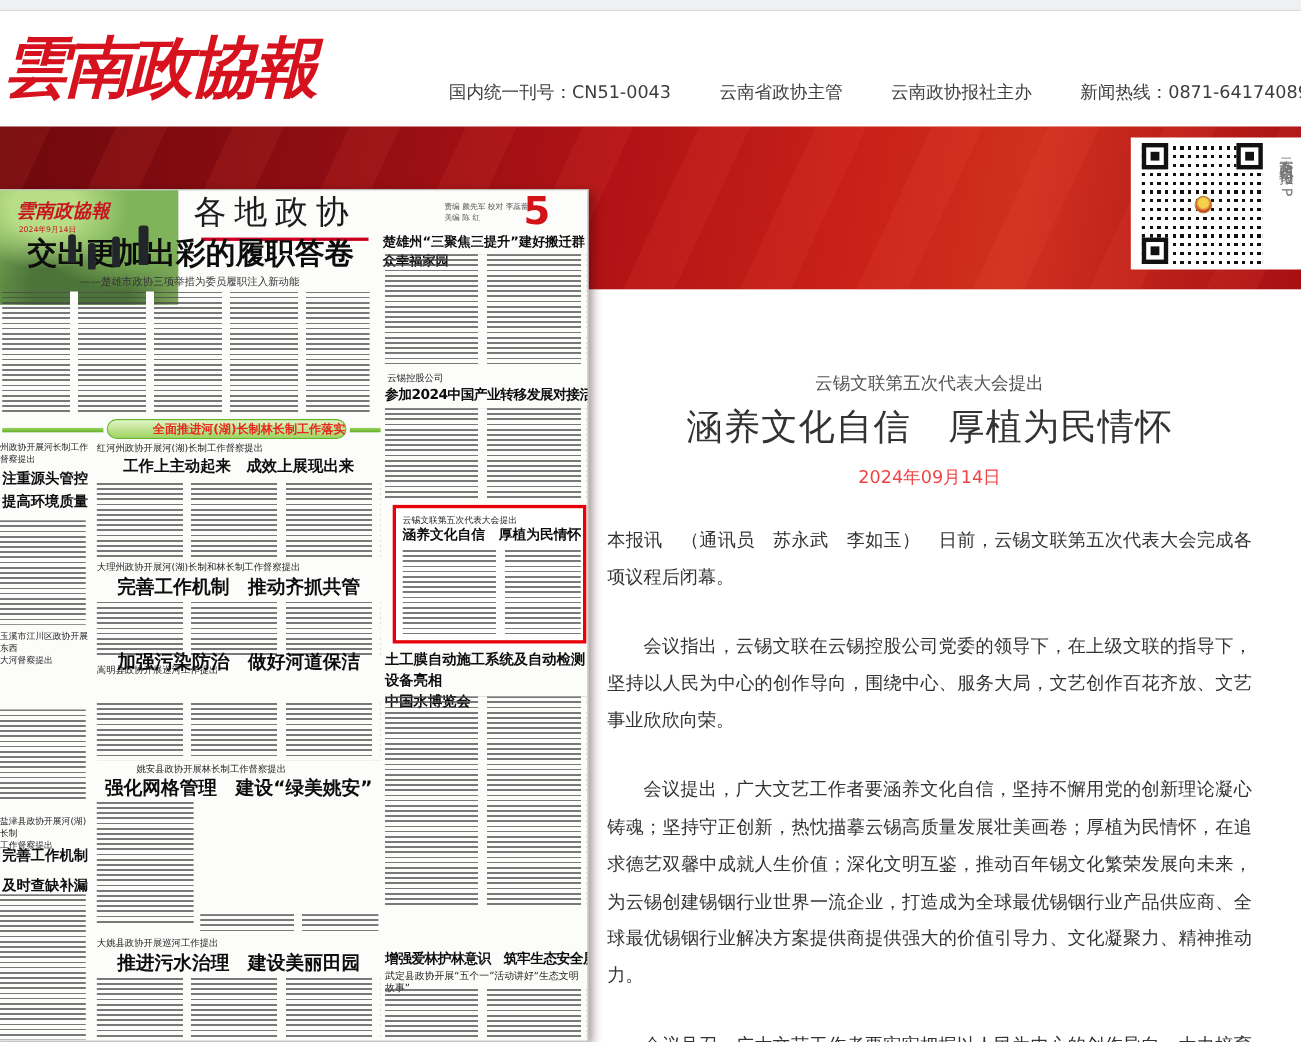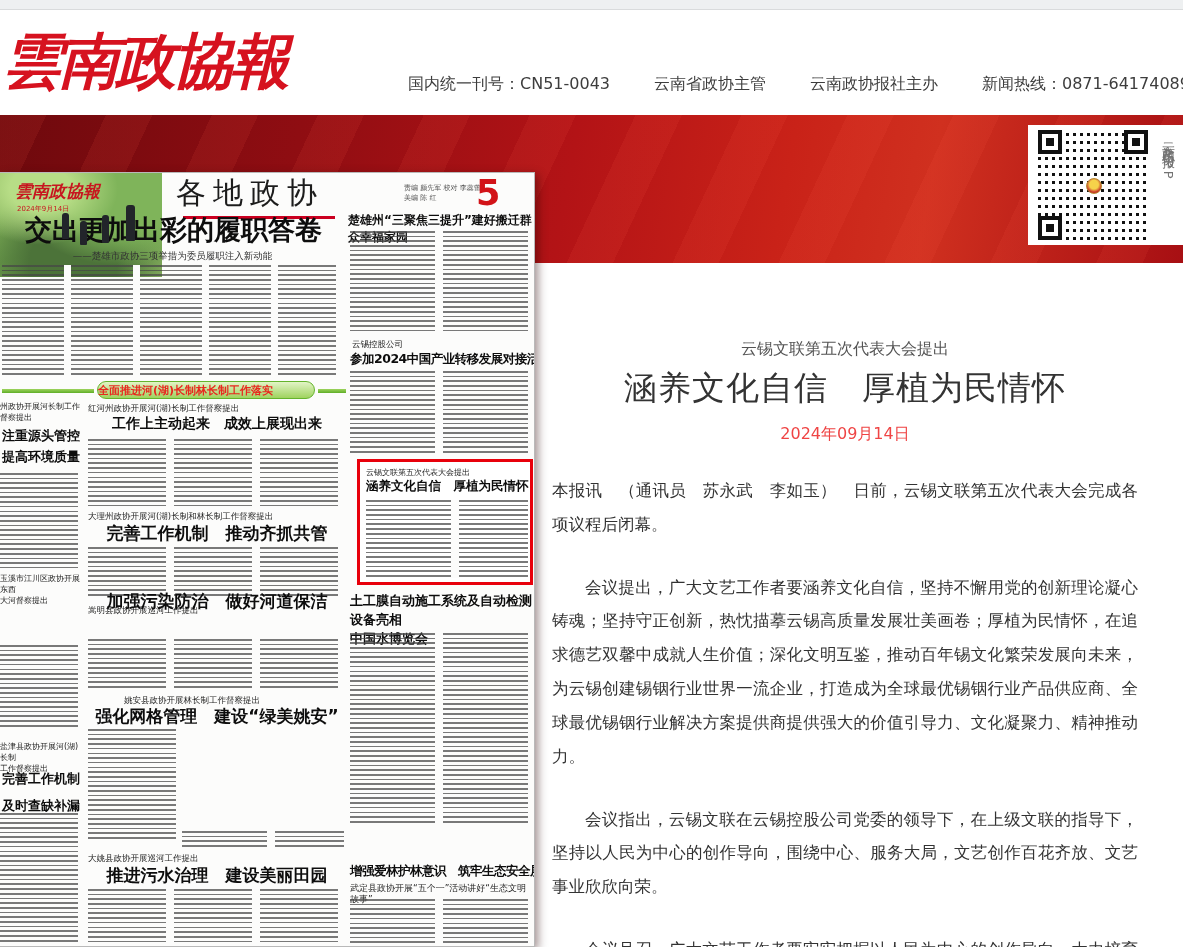--- a/index.html
+++ b/index.html
@@ -58,21 +58,21 @@
   .sim.g2 { background-image:
       repeating-linear-gradient(90deg, rgba(0,0,0,0) 0 85px, #fcfcfb 85px 93px),
       repeating-linear-gradient(180deg, rgba(70,70,70,.72) 0 1.6px, rgba(0,0,0,0) 1.6px 4.7px); }
   .sim.g3 { background-image:
       repeating-linear-gradient(90deg, rgba(0,0,0,0) 0 78px, #fcfcfb 78px 86px),
       repeating-linear-gradient(180deg, rgba(70,70,70,.72) 0 1.6px, rgba(0,0,0,0) 1.6px 4.7px); }
 
   .green-line { height:4px; background:linear-gradient(#9ed45e,#5fae27); top:216px; }
   .green-pill { left:97px; top:208px; width:218px; height:18px; border-radius:10px;
     background:linear-gradient(#e2f4c6,#9fd35f); border:1px solid #64b42c;
-    text-align:left; font-size:11px; font-weight:bold; color:#e8281e; line-height:17px; }
+    text-align:right; font-size:11px; font-weight:bold; color:#e8281e; line-height:17px; }
 
   .redbox { left:357px; top:286px; width:176px; height:126px; border:3px solid #e8000b; background:#fff; }
 
   .np-photo { left:182px; top:551px; width:162px; height:104px; overflow:hidden;
     background:
       radial-gradient(ellipse at 25% 15%, #b7dd86 0 18%, rgba(0,0,0,0) 45%),
       radial-gradient(ellipse at 75% 25%, #7fb45a 0 30%, rgba(0,0,0,0) 60%),
       radial-gradient(ellipse at 45% 90%, #4c7339 0 35%, rgba(0,0,0,0) 70%),
       linear-gradient(160deg,#8cba60,#69994a 55%,#7ea65a); }
   .person { position:absolute; width:7px; border-radius:3px 3px 1px 1px; background:#22252a; }
@@ -187,16 +187,16 @@
   <div class="abs np-h2" style="left:350px;top:690px;width:184px;font-size:12.5px;white-space:nowrap;letter-spacing:-0.5px;">增强爱林护林意识　筑牢生态安全屏障</div>
   <div class="abs kicker" style="left:350px;top:710px;width:184px;font-size:9px;">武定县政协开展“五个一”活动讲好“生态文明故事”</div>
   <div class="abs sim g2" style="left:350px;top:726px;width:183px;height:46px;"></div>
 </div>
 
 <div class="abs art-kicker">云锡文联第五次代表大会提出</div>
 <div class="abs art-title">涵养文化自信　厚植为民情怀</div>
 <div class="abs art-date">2024年09月14日</div>
 <div class="abs art-body">
   <p>本报讯　（通讯员　苏永武　李如玉）　日前，云锡文联第五次代表大会完成各项议程后闭幕。</p>
+  <p class="ind">会议指出，云锡文联在云锡控股公司党委的领导下，在上级文联的指导下，坚持以人民为中心的创作导向，围绕中心、服务大局，文艺创作百花齐放、文艺事业欣欣向荣。</p>
   <p class="ind">会议提出，广大文艺工作者要涵养文化自信，坚持不懈用党的创新理论凝心铸魂；坚持守正创新，热忱描摹云锡高质量发展壮美画卷；厚植为民情怀，在追求德艺双馨中成就人生价值；深化文明互鉴，推动百年锡文化繁荣发展向未来，为云锡创建锡铟行业世界一流企业，打造成为全球最优锡铟行业产品供应商、全球最优锡铟行业解决方案提供商提供强大的价值引导力、文化凝聚力、精神推动力。</p>
-  <p class="ind">会议指出，云锡文联在云锡控股公司党委的领导下，在上级文联的指导下，坚持以人民为中心的创作导向，围绕中心、服务大局，文艺创作百花齐放、文艺事业欣欣向荣。</p>
   <p class="ind">会议号召，广大文艺工作者要牢牢把握以人民为中心的创作导向，大力培育和弘扬社会主义核心价值观，不忘初心、牢记使命，围绕中心、服务大局，多出精品、多出人才，在守正创新中推动百年锡文化创造性转化、创新性发展，为云锡创建锡铟行业世界一流企业贡献文艺力量。</p>
 </div>
 
 </body></html>

